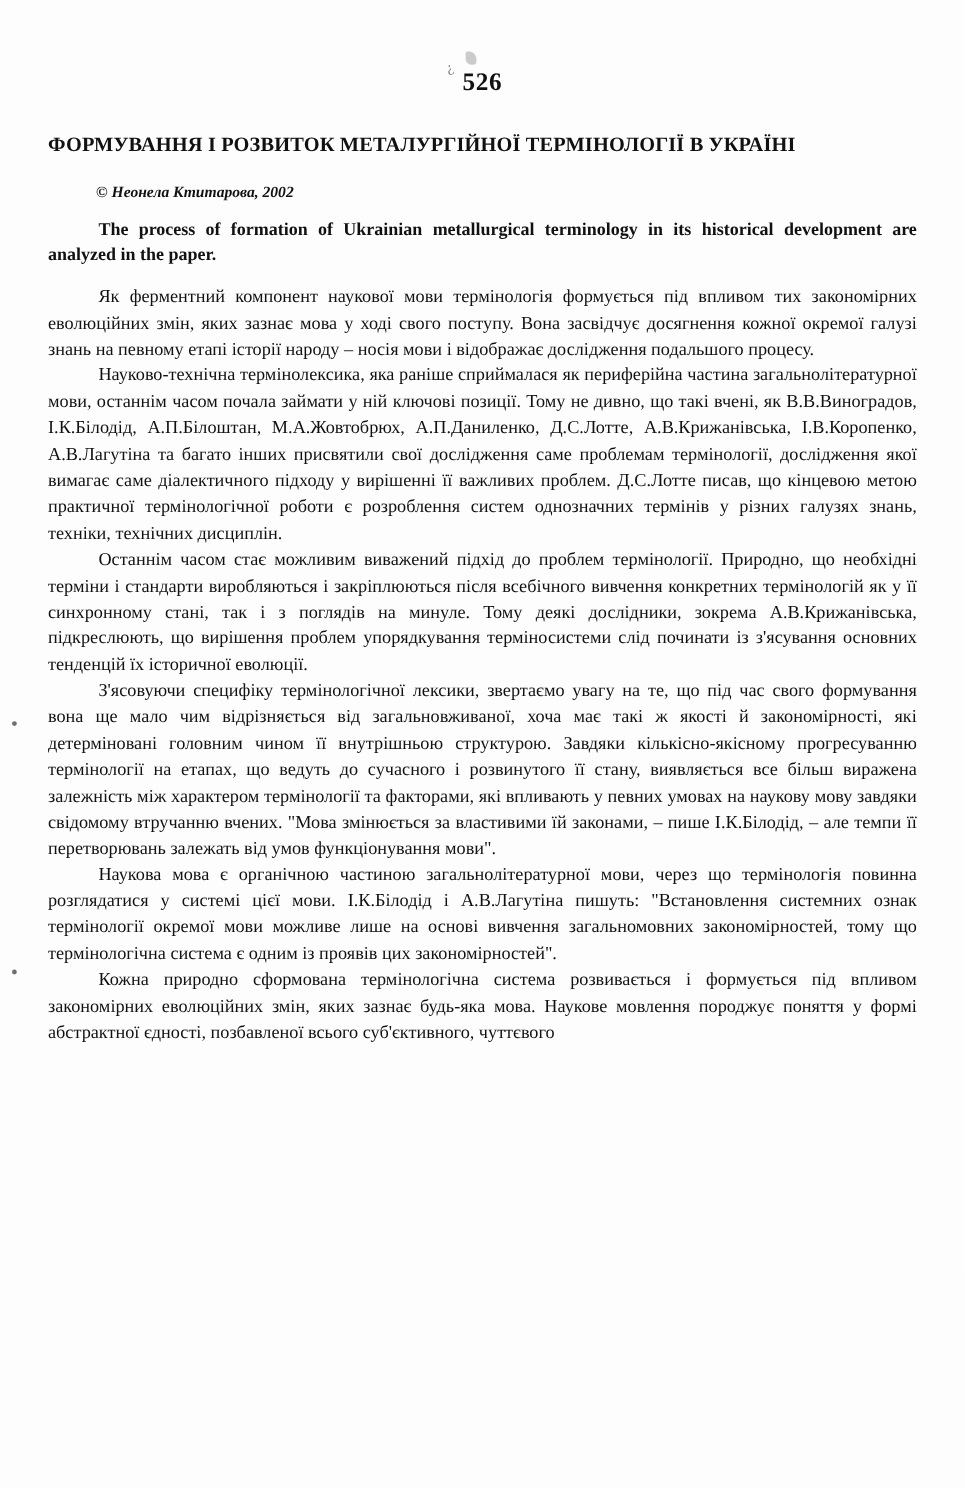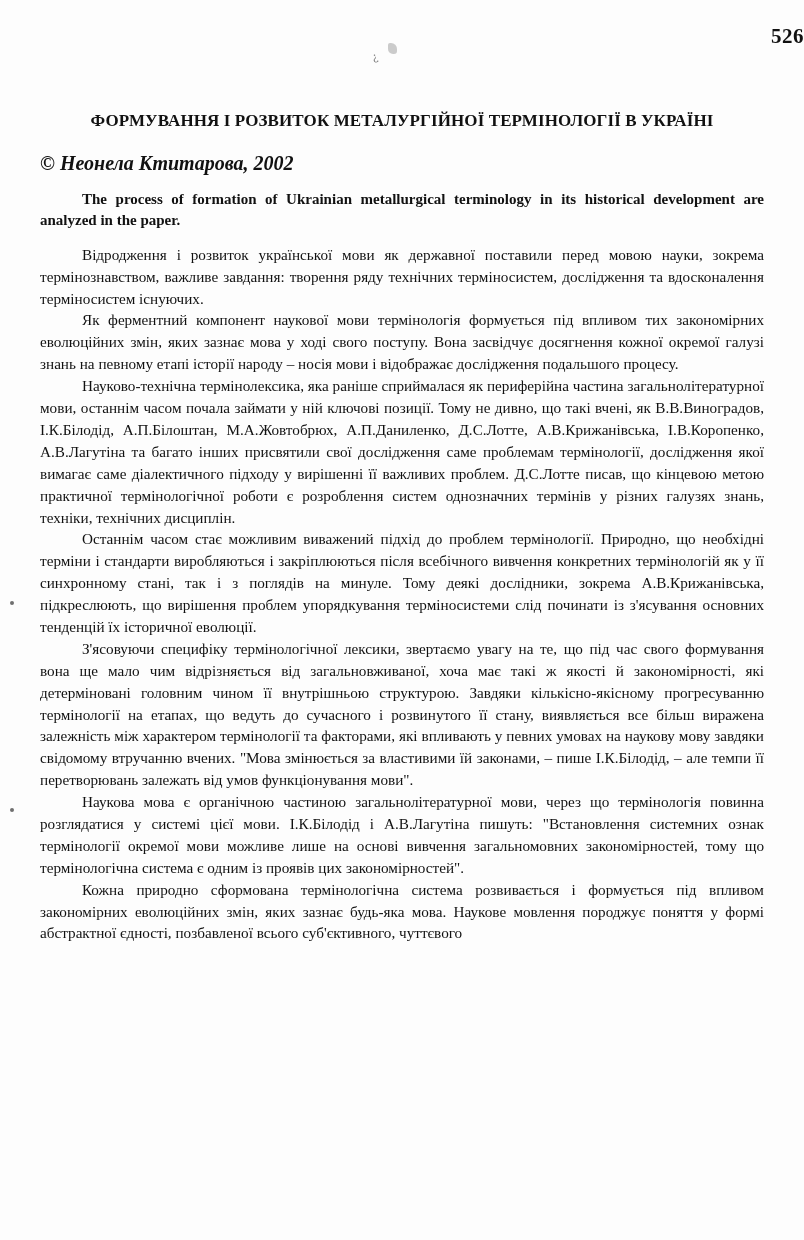--- a/index.html
+++ b/index.html
@@ -15,24 +15,24 @@
     color: #111111;
     overflow: hidden;
   }
   .page {
     position: absolute;
     inset: 0;
     background: #fdfdfd;
   }
   .page-number {
     position: absolute;
-    top: 24px;
+    top: 56px;
     left: 0;
     right: 0;
-    text-align: right;
+    text-align: center;
     font-size: 21px;
     font-weight: bold;
     letter-spacing: 0.5px;
   }
   .page-number-mark {
     position: absolute;
     top: 49px;
     left: 372px;
     font-size: 12px;
     color: #7a7a7a;
@@ -51,31 +51,32 @@
   .author-name {
     font-size: 15.5px;
     font-weight: bold;
   }
   .author-affil {
     font-size: 15px;
     margin-top: 2px;
   }
   .title {
     margin-top: 18px;
-    text-align: center;
+    text-align: left;
     font-size: 17px;
     font-weight: bold;
     line-height: 1.32;
     letter-spacing: 0.1px;
   }
   .copyright {
     margin-top: 20px;
-    font-size: 20px;
+    font-size: 13px;
     font-style: italic;
     font-weight: bold;
+    margin-left: 40px;
   }
   .abstract {
     margin-top: 14px;
     font-size: 15px;
     font-weight: bold;
     text-align: justify;
     line-height: 1.38;
   }
   .abstract p {
     margin: 0;
@@ -132,21 +133,20 @@
 
     <div class="title">ФОРМУВАННЯ І РОЗВИТОК МЕТАЛУРГІЙНОЇ ТЕРМІНОЛОГІЇ В УКРАЇНІ</div>
 
     <div class="copyright">© Неонела Ктитарова, 2002</div>
 
     <div class="abstract">
       <p>The process of formation of Ukrainian metallurgical terminology in its historical development are analyzed in the paper.</p>
     </div>
 
     <div class="body-text">
-      <p>Відродження і розвиток української мови як державної поставили перед мовою науки, зокрема термінознавством, важливе завдання: творення ряду технічних терміносистем, дослідження та вдосконалення терміносистем існуючих.</p>
       <p>Як ферментний компонент наукової мови термінологія формується під впливом тих закономірних еволюційних змін, яких зазнає мова у ході свого поступу. Вона засвідчує досягнення кожної окремої галузі знань на певному етапі історії народу – носія мови і відображає дослідження подальшого процесу.</p>
       <p>Науково-технічна термінолексика, яка раніше сприймалася як периферійна частина загальнолітературної мови, останнім часом почала займати у ній ключові позиції. Тому не дивно, що такі вчені, як В.В.Виноградов, І.К.Білодід, А.П.Білоштан, М.А.Жовтобрюх, А.П.Даниленко, Д.С.Лотте, А.В.Крижанівська, І.В.Коропенко, А.В.Лагутіна та багато інших присвятили свої дослідження саме проблемам термінології, дослідження якої вимагає саме діалектичного підходу у вирішенні її важливих проблем. Д.С.Лотте писав, що кінцевою метою практичної термінологічної роботи є розроблення систем однозначних термінів у різних галузях знань, техніки, технічних дисциплін.</p>
       <p>Останнім часом стає можливим виважений підхід до проблем термінології. Природно, що необхідні терміни і стандарти виробляються і закріплюються після всебічного вивчення конкретних термінологій як у її синхронному стані, так і з поглядів на минуле. Тому деякі дослідники, зокрема А.В.Крижанівська, підкреслюють, що вирішення проблем упорядкування терміносистеми слід починати із з'ясування основних тенденцій їх історичної еволюції.</p>
       <p>З'ясовуючи специфіку термінологічної лексики, звертаємо увагу на те, що під час свого формування вона ще мало чим відрізняється від загальновживаної, хоча має такі ж якості й закономірності, які детерміновані головним чином її внутрішньою структурою. Завдяки кількісно-якісному прогресуванню термінології на етапах, що ведуть до сучасного і розвинутого її стану, виявляється все більш виражена залежність між характером термінології та факторами, які впливають у певних умовах на наукову мову завдяки свідомому втручанню вчених. "Мова змінюється за властивими їй законами, – пише І.К.Білодід, – але темпи її перетворювань залежать від умов функціонування мови".</p>
       <p>Наукова мова є органічною частиною загальнолітературної мови, через що термінологія повинна розглядатися у системі цієї мови. І.К.Білодід і А.В.Лагутіна пишуть: "Встановлення системних ознак термінології окремої мови можливе лише на основі вивчення загальномовних закономірностей, тому що термінологічна система є одним із проявів цих закономірностей".</p>
       <p>Кожна природно сформована термінологічна система розвивається і формується під впливом закономірних еволюційних змін, яких зазнає будь-яка мова. Наукове мовлення породжує поняття у формі абстрактної єдності, позбавленої всього суб'єктивного, чуттєвого</p>
     </div>
 
   </div>
 </div>

